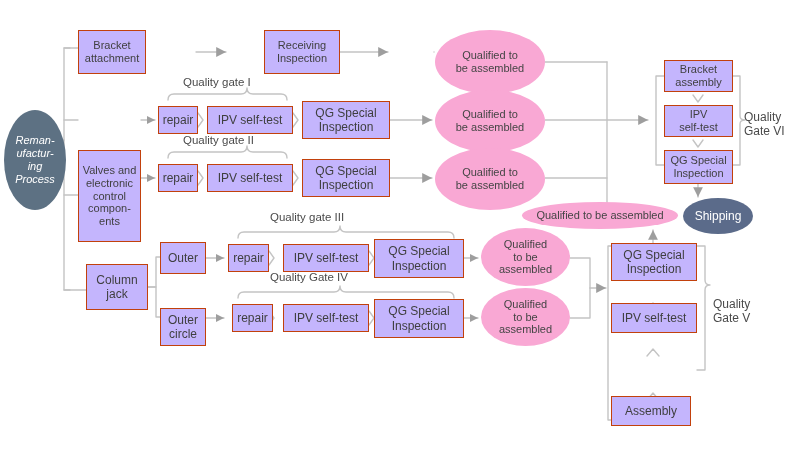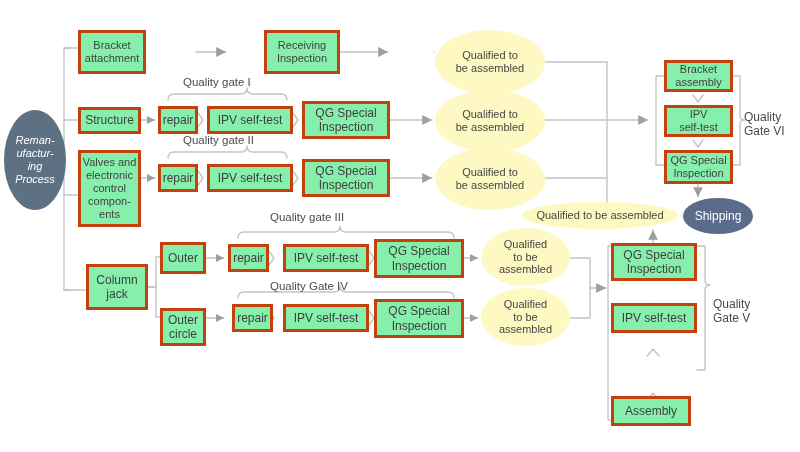--- a/index.html
+++ b/index.html
@@ -11,36 +11,36 @@
     overflow:hidden;
   }
   #stage{position:relative;width:800px;height:452px;}
   svg#wires{position:absolute;left:0;top:0;width:800px;height:452px;}
 
   .node{
     position:absolute;
     box-sizing:border-box;
     display:flex;align-items:center;justify-content:center;
     text-align:center;
-    background:#86efac;
-    border:3px solid #c2410c;
+    background:#c4b5fd;
+    border:1px solid #c2410c;
     color:#3f3f3f;
     line-height:1.18;
     white-space:pre-line;
   }
   .ell{
     position:absolute;
     box-sizing:border-box;
     display:flex;align-items:center;justify-content:center;
     text-align:center;
     border-radius:50%;
     line-height:1.18;
     white-space:pre-line;
   }
-  .ell.grey{background:#fef9c3;color:#454545;}
+  .ell.grey{background:#f9a8d4;color:#454545;}
   .ell.slate{background:#5d7183;color:#ffffff;}
   .ell.navy{background:#5b6b8a;color:#ffffff;}
 
   .lbl{
     position:absolute;
     color:#4a4a4a;
     white-space:pre-line;
     text-align:left;
     line-height:1.2;
   }
@@ -145,30 +145,29 @@
 Process</div>
 
   <div class="node f11" style="left:78px;top:30px;width:68px;height:44px;">Bracket
 attachment</div>
   <div class="node f11" style="left:264px;top:30px;width:76px;height:44px;">Receiving
 Inspection</div>
   <div class="ell grey f11" style="left:435px;top:30px;width:110px;height:64px;">Qualified to
 be assembled</div>
 
   <div class="lbl f115" style="left:183px;top:76px;width:130px;">Quality gate I</div>
-  <div class="node f12" style="left:78px;top:107px;width:63px;height:27px;">Structure</div>
   <div class="node f12" style="left:158px;top:106px;width:40px;height:28px;">repair</div>
   <div class="node f12" style="left:207px;top:106px;width:86px;height:28px;">IPV self-test</div>
   <div class="node f12" style="left:302px;top:101px;width:88px;height:38px;">QG Special
 Inspection</div>
   <div class="ell grey f11" style="left:435px;top:90px;width:110px;height:62px;">Qualified to
 be assembled</div>
 
   <div class="lbl f115" style="left:183px;top:134px;width:130px;">Quality gate  II</div>
-  <div class="node f11" style="left:78px;top:150px;width:63px;height:77px;">Valves and
+  <div class="node f11" style="left:78px;top:150px;width:63px;height:92px;">Valves and
 electronic
 control
 compon-
 ents</div>
   <div class="node f12" style="left:158px;top:164px;width:40px;height:28px;">repair</div>
   <div class="node f12" style="left:207px;top:164px;width:86px;height:28px;">IPV self-test</div>
   <div class="node f12" style="left:302px;top:159px;width:88px;height:38px;">QG Special
 Inspection</div>
   <div class="ell grey f11" style="left:435px;top:148px;width:110px;height:62px;">Qualified to
 be assembled</div>
@@ -179,21 +178,21 @@
   <div class="lbl f115" style="left:270px;top:211px;width:140px;">Quality gate  III</div>
   <div class="node f12" style="left:160px;top:242px;width:46px;height:32px;">Outer</div>
   <div class="node f12" style="left:228px;top:244px;width:41px;height:28px;">repair</div>
   <div class="node f12" style="left:283px;top:244px;width:86px;height:28px;">IPV self-test</div>
   <div class="node f12" style="left:374px;top:239px;width:90px;height:39px;">QG Special
 Inspection</div>
   <div class="ell grey f11" style="left:481px;top:228px;width:89px;height:58px;">Qualified
 to be
 assembled</div>
 
-  <div class="lbl f115" style="left:270px;top:280px;width:140px;">Quality Gate IV</div>
+  <div class="lbl f115" style="left:270px;top:271px;width:140px;">Quality Gate IV</div>
   <div class="node f12" style="left:160px;top:300px;width:46px;height:38px;margin-top:8px;">Outer
 circle</div>
   <div class="node f12" style="left:232px;top:304px;width:41px;height:28px;">repair</div>
   <div class="node f12" style="left:283px;top:304px;width:86px;height:28px;">IPV self-test</div>
   <div class="node f12" style="left:374px;top:299px;width:90px;height:39px;">QG Special
 Inspection</div>
   <div class="ell grey f11" style="left:481px;top:288px;width:89px;height:58px;">Qualified
 to be
 assembled</div>
 

